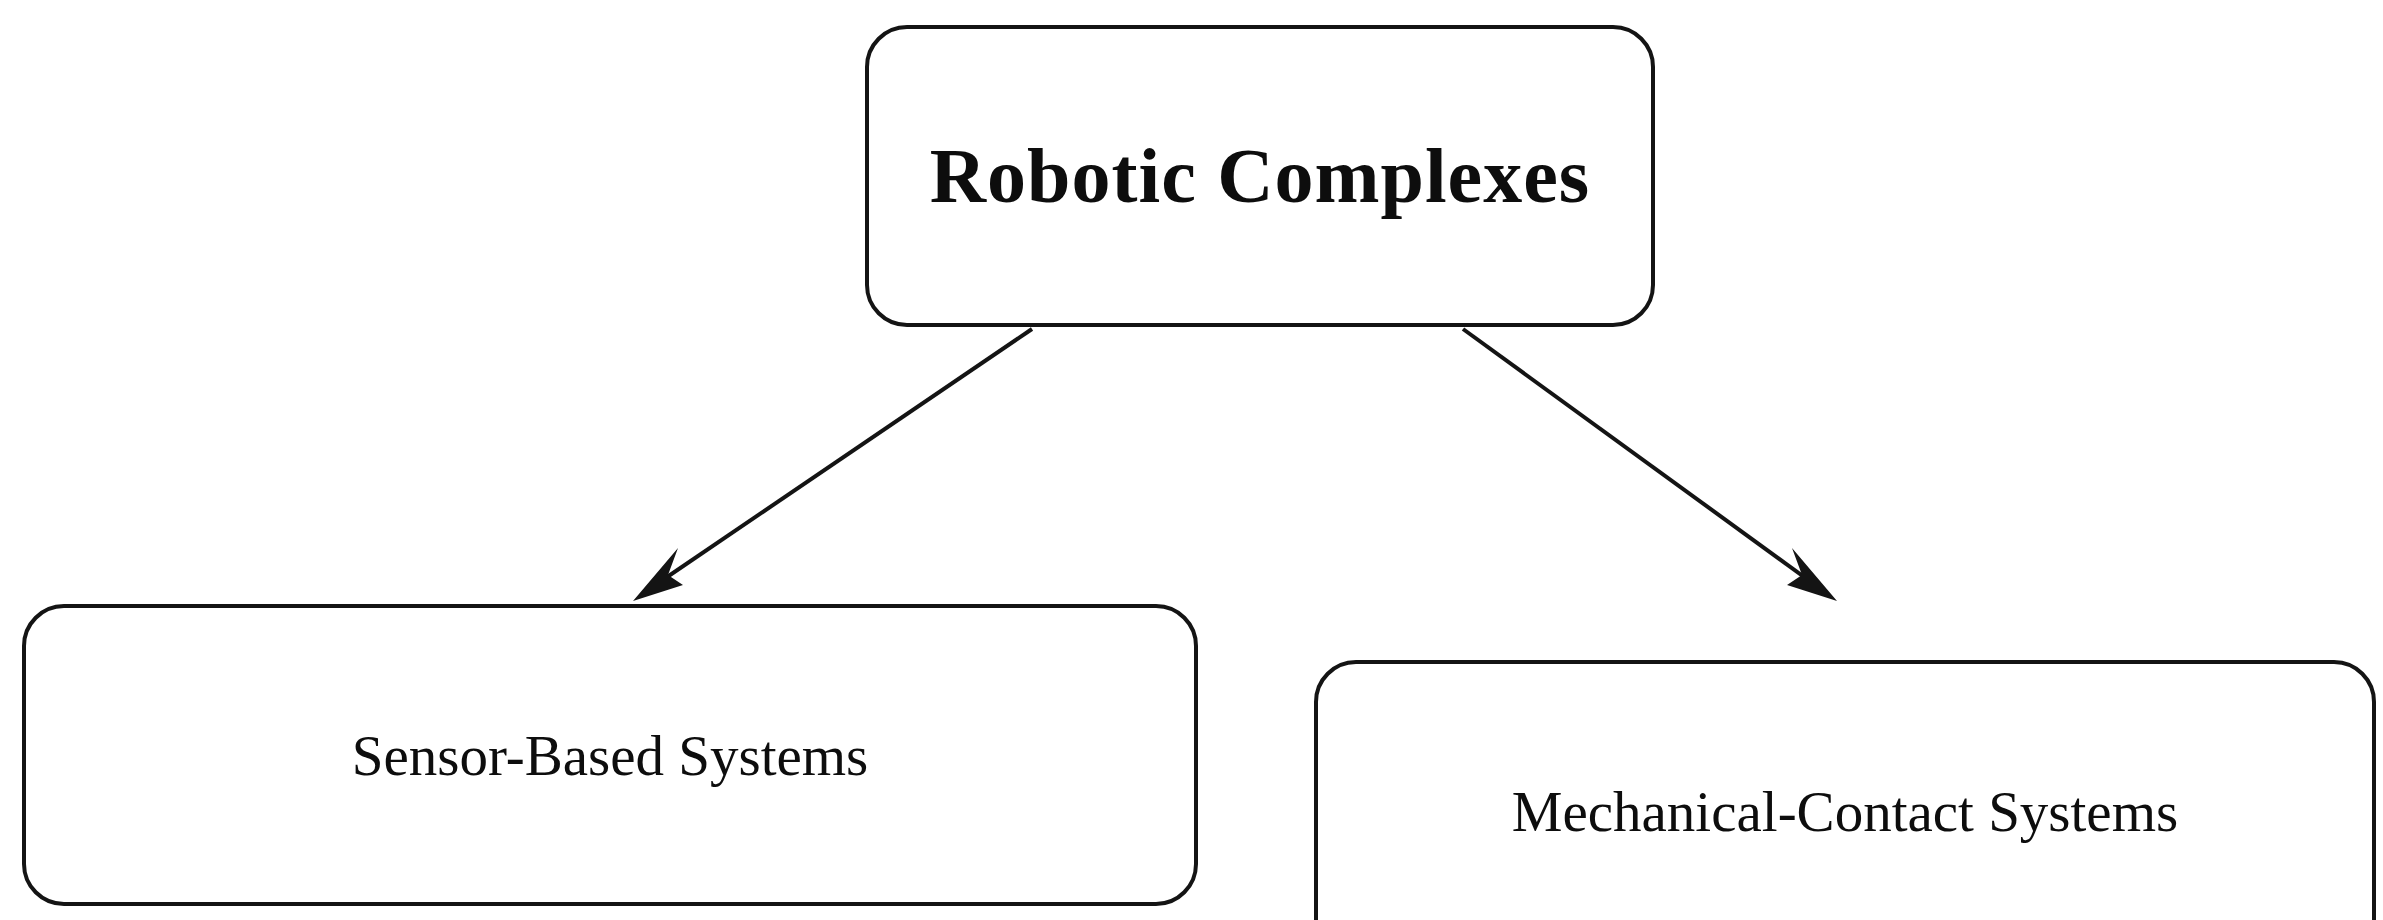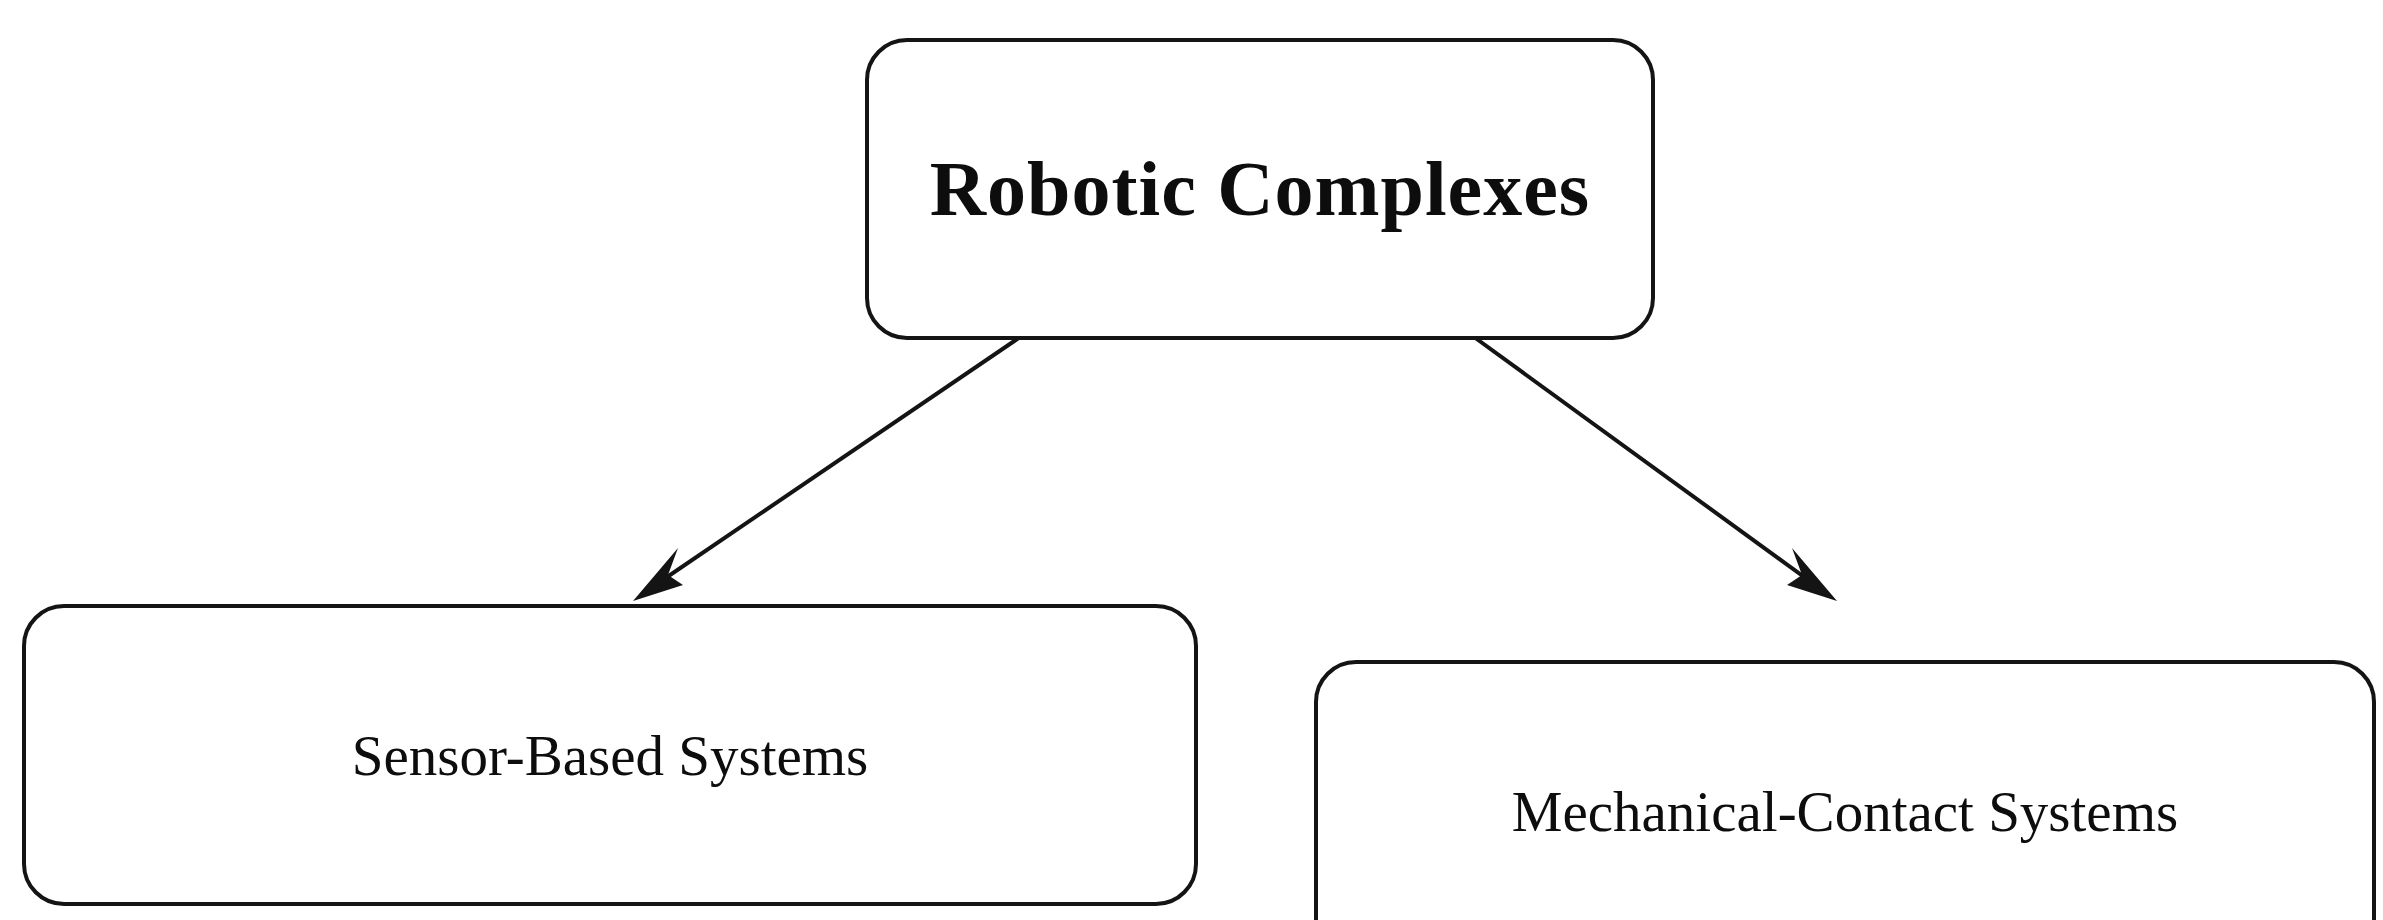--- a/index.html
+++ b/index.html
@@ -24,21 +24,20 @@
     display: flex;
     align-items: center;
     justify-content: center;
     color: #0d0d0d;
   }
   #node-root {
     left: 865px;
     top: 25px;
     width: 790px;
     height: 302px;
-    margin-top: 13px;
   }
   #node-root .node-label {
     font-weight: bold;
     font-size: 78px;
     letter-spacing: 1px;
   }
   #node-left {
     left: 22px;
     top: 604px;
     width: 1176px;

